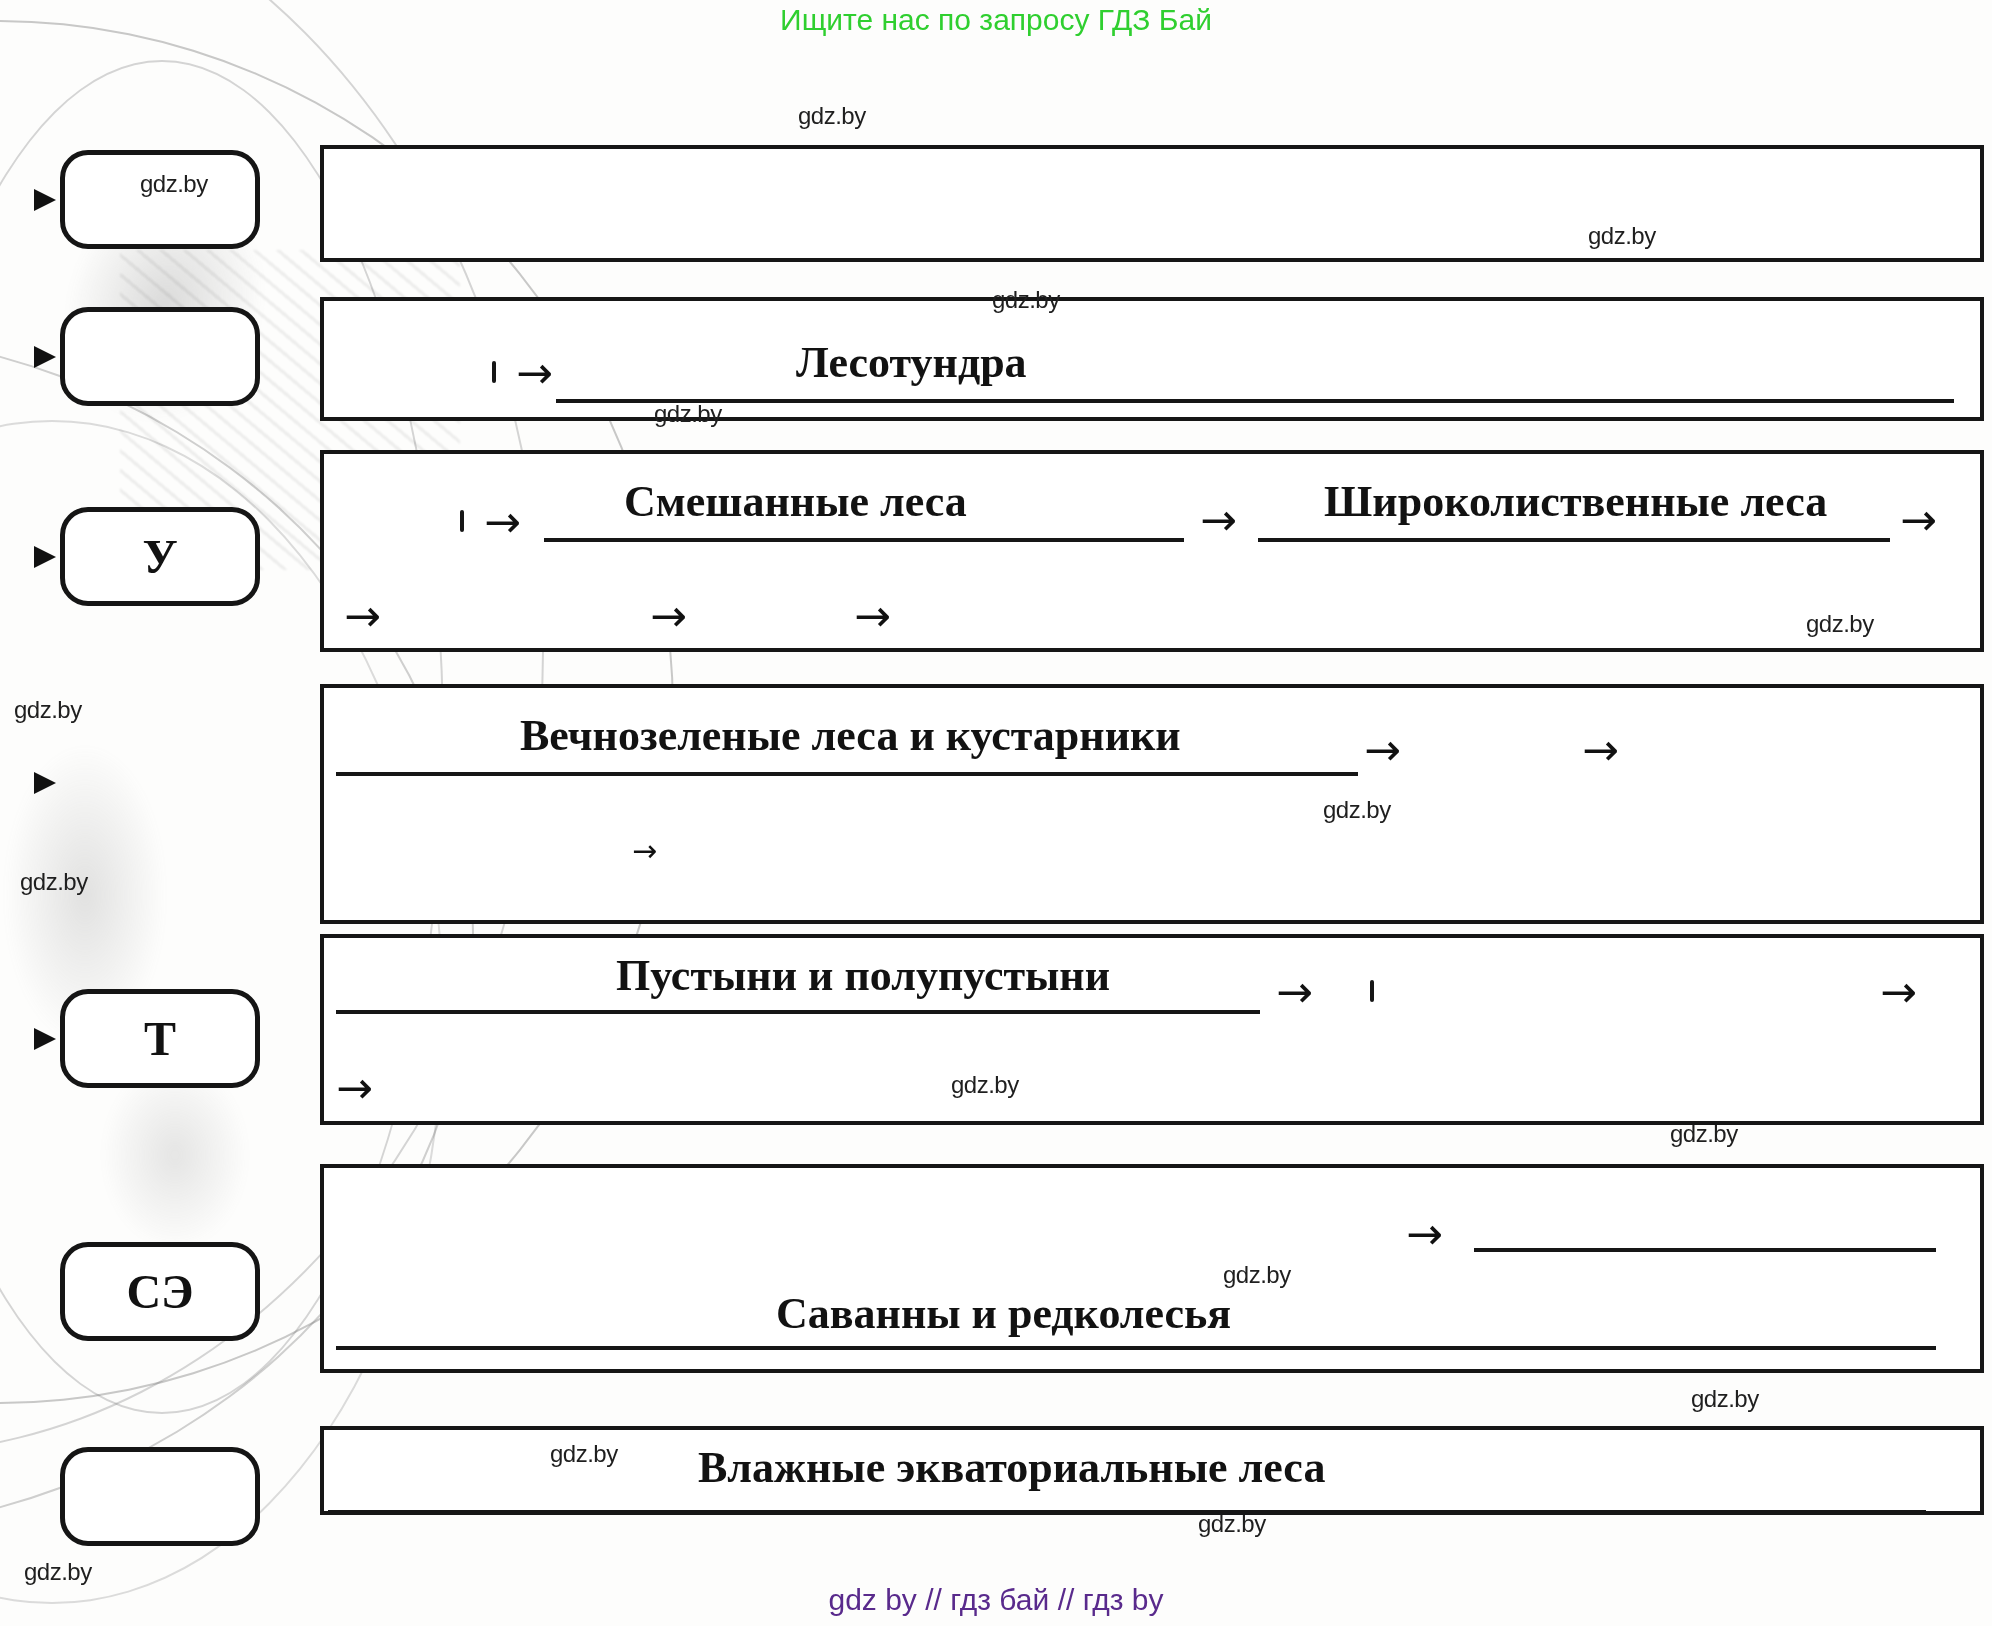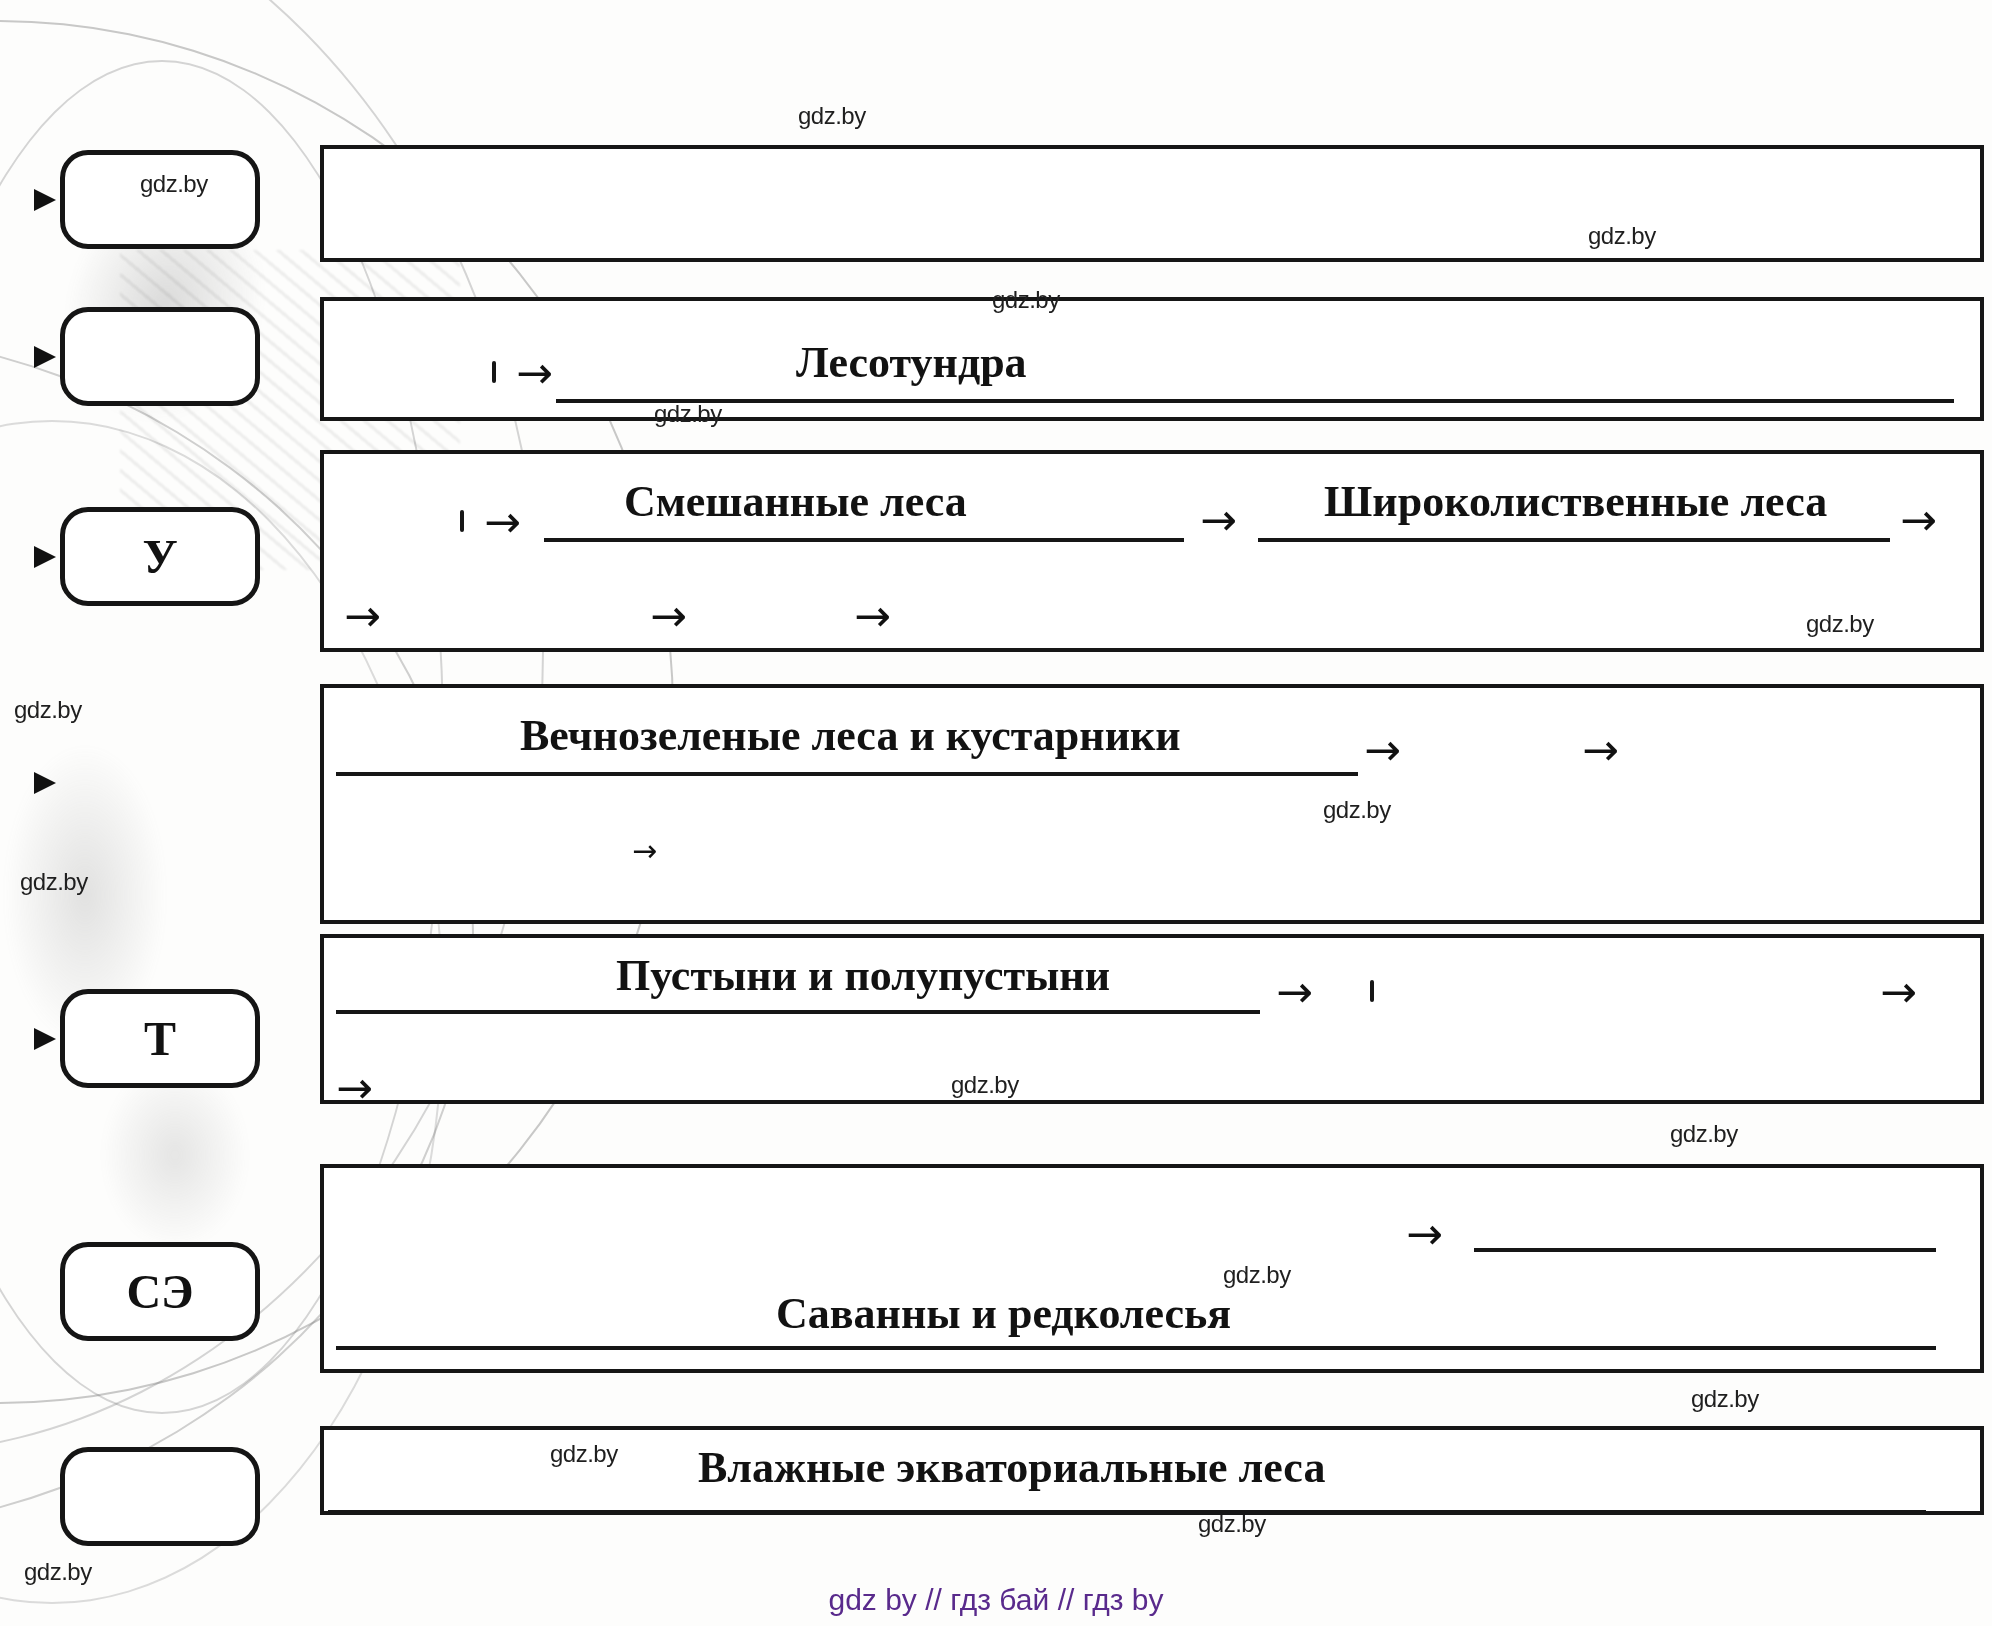--- a/index.html
+++ b/index.html
@@ -60,20 +60,21 @@
     <div class="arc arc2"></div>
     <div class="arc arc3"></div>
     <div class="arc arc4"></div>
     <div class="arc arc5"></div>
     <div class="blob blob1"></div>
     <div class="blob blob2"></div>
     <div class="blob blob3"></div>
     <div class="hatch"></div>
   </div>
 
+  <div class="promo">Ищите нас по запросу ГДЗ Бай</div>
 
   <div class="pointer" style="top:189px"></div>
   <div class="pointer" style="top:346px"></div>
   <div class="pointer" style="top:546px"></div>
   <div class="pointer" style="top:772px"></div>
   <div class="pointer" style="top:1028px"></div>
 
   <div class="belt" style="top:150px">
     <span class="belt-label"></span>
   </div>
@@ -117,21 +118,21 @@
   </div>
 
   <div class="zone-box" style="top:684px;height:240px">
     <div class="fill-line" style="left:12px;top:20px;width:1022px;height:64px"></div>
     <span class="zone-label" style="left:196px;top:22px">Вечнозеленые леса и кустарники</span>
     <span class="arr" style="left:1040px;top:40px">→</span>
     <span class="arr" style="left:1258px;top:40px">→</span>
     <span class="arr small" style="left:308px;top:148px">→</span>
   </div>
 
-  <div class="zone-box" style="top:934px;height:170px">
+  <div class="zone-box" style="top:934px;height:191px">
     <div class="fill-line" style="left:12px;top:8px;width:924px;height:64px"></div>
     <span class="zone-label" style="left:292px;top:12px">Пустыни и полупустыни</span>
     <span class="arr" style="left:952px;top:32px">→</span>
     <span class="tick" style="left:1046px;top:42px"></span>
     <span class="arr" style="left:1556px;top:32px">→</span>
     <span class="arr" style="left:12px;top:128px">→</span>
   </div>
 
   <div class="zone-box" style="top:1164px;height:209px">
     <span class="arr" style="left:1082px;top:44px">→</span>

